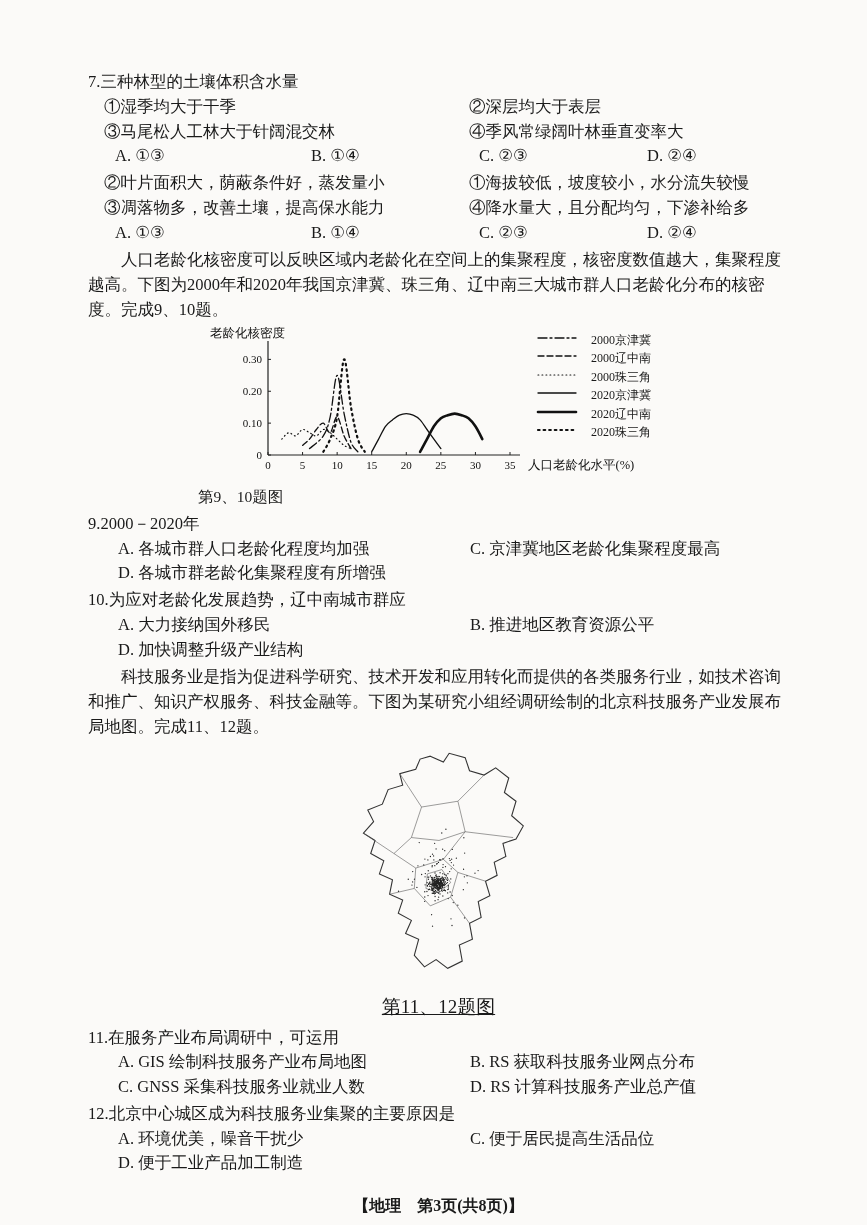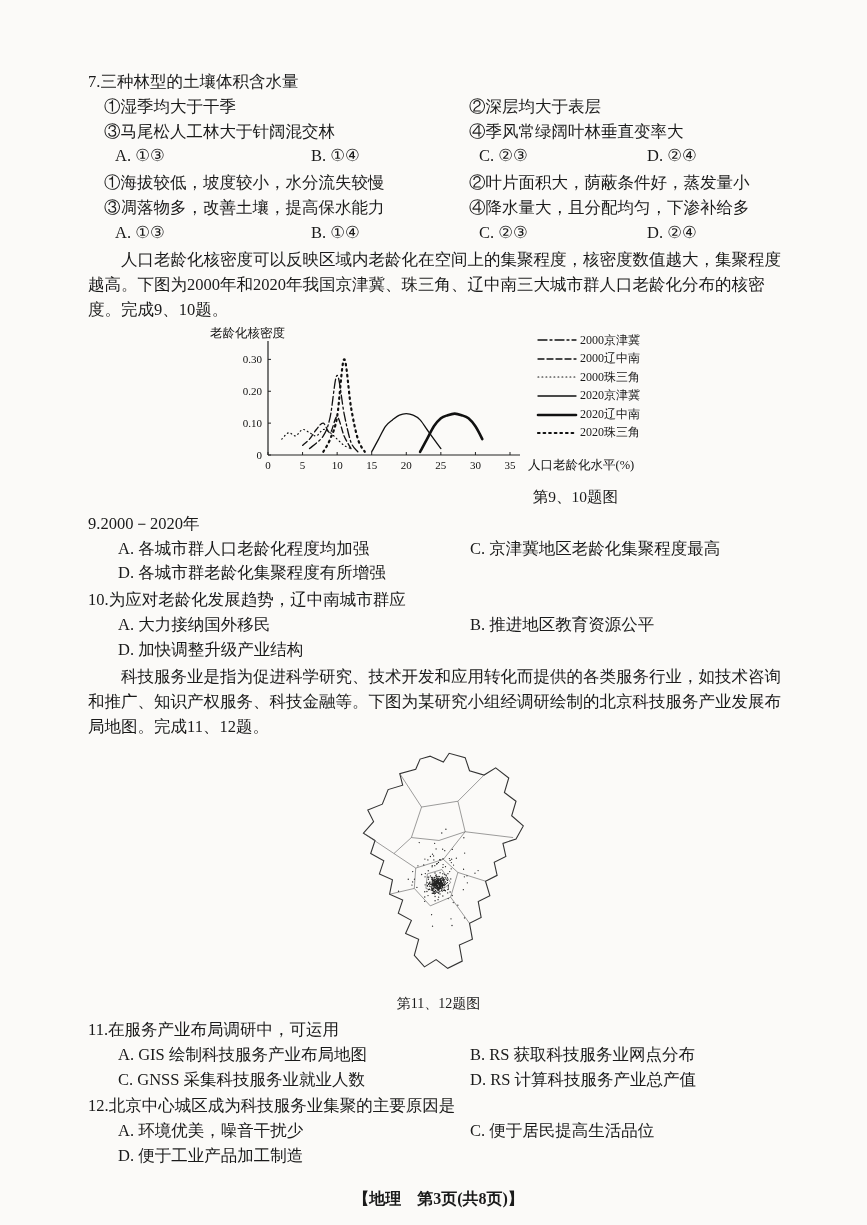--- a/index.html
+++ b/index.html
@@ -12,24 +12,24 @@
     padding:70px 78px 20px 88px;
   }
   .question { margin-bottom:2px; }
   .stem { }
   .items2 { display:grid; grid-template-columns:365px auto; padding-left:16px; }
   .opt4  { display:grid; grid-template-columns:196px 168px 168px auto; padding-left:27px; }
   .opt2  { display:grid; grid-template-columns:352px auto; padding-left:30px; }
   .intro { text-indent:2em; margin:3px 0 3px 0; }
   .chart-wrap { position:relative; margin:4px 0 0 110px; width:580px; height:158px; }
   .legend { position:absolute; left:338px; top:6px; font-size:12px; line-height:1.3; }
-  .legend-row { display:flex; align-items:center; gap:2px; margin-bottom:3px; white-space:nowrap; }
-  .chart-caption { width:420px; margin-left:110px; text-align:right; font-size:15.5px; margin-bottom:4px; }
+  .legend-row { display:flex; align-items:flex-start; gap:13px; margin-bottom:3px; white-space:nowrap; }
+  .chart-caption { width:420px; margin-left:110px; text-align:left; font-size:15.5px; margin-bottom:4px; }
   .map-wrap { width:230px; margin:6px auto 0 auto; text-align:center; }
-  .map-caption { text-align:center; font-size:14px; margin-bottom:4px; }
+  .map-caption { text-align:center; font-size:19px; margin-bottom:4px;text-decoration:underline; }
   .footer { text-align:center; font-weight:bold; margin-top:18px; font-size:16px; }
 </style>
 </head>
 <body>
 
 <div class="sheet">
 
   <section class="question">
     <div class="stem">7.三种林型的土壤体积含水量</div>
     <div class="items2">
@@ -41,22 +41,22 @@
     <div class="opt4">
       <span>A. ①③</span>
       <span>B. ①④</span>
       <span>C. ②③</span>
       <span>D. ②④</span>
     </div>
   </section>
 
   <section class="question">
     <div class="items2">
+      <span>②叶片面积大，荫蔽条件好，蒸发量小</span>
       <span>①海拔较低，坡度较小，水分流失较慢</span>
-      <span>②叶片面积大，荫蔽条件好，蒸发量小</span>
       <span>③凋落物多，改善土壤，提高保水能力</span>
       <span>④降水量大，且分配均匀，下渗补给多</span>
     </div>
     <div class="opt4">
       <span>A. ①③</span>
       <span>B. ①④</span>
       <span>C. ②③</span>
       <span>D. ②④</span>
     </div>
   </section>

